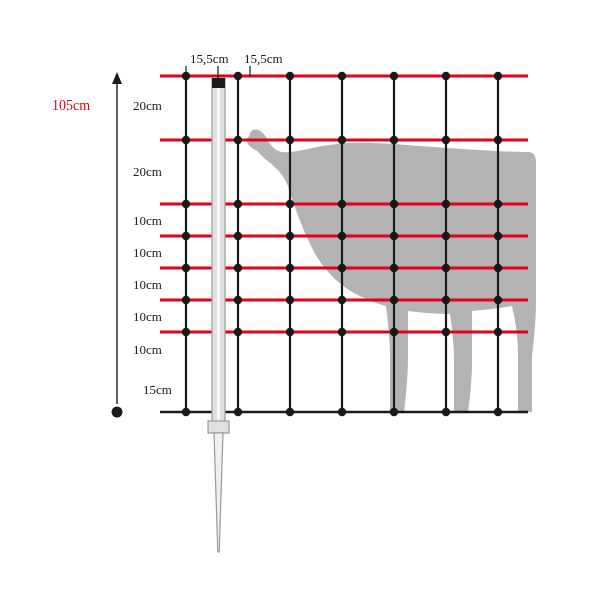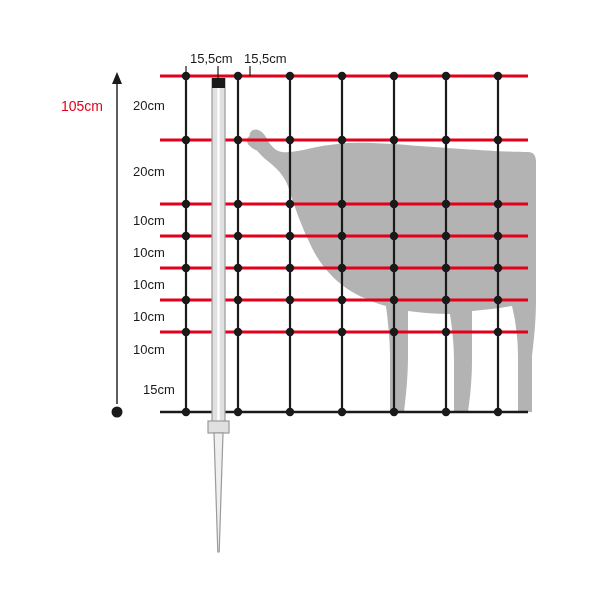--- a/index.html
+++ b/index.html
@@ -27,20 +27,21 @@
     top: 0;
     width: 600px;
     height: 600px;
   }
   .lbl {
     position: absolute;
     font-size: 13px;
     color: #1a1a1a;
     white-space: nowrap;
     line-height: 1;
+    font-family: Liberation Serif, serif;
   }
   .lbl-red {
     color: #e2001a;
     font-size: 14px;
   }
   .lbl-top {
     font-size: 13px;
     color: #1a1a1a;
   }
 </style>
@@ -156,21 +157,21 @@
       <circle cx="117" cy="412" r="5.5" fill="#1a1a1a" stroke="none"></circle>
     </g>
 
     <g stroke="#1a1a1a" stroke-width="1.2">
       <line x1="186" y1="66" x2="186" y2="76"></line>
       <line x1="218" y1="66" x2="218" y2="78"></line>
       <line x1="250" y1="66" x2="250" y2="76"></line>
     </g>
   </svg>
 
-  <div class="lbl lbl-red" style="left:61px; top:99px;">105cm</div>
+  <div class="lbl lbl-red" style="left:52px; top:99px;">105cm</div>
 
   <div class="lbl lbl-top" style="left:190px; top:52px;">15,5cm</div>
   <div class="lbl lbl-top" style="left:244px; top:52px;">15,5cm</div>
 
   <div class="lbl" style="left:133px; top:99px;">20cm</div>
   <div class="lbl" style="left:133px; top:165px;">20cm</div>
   <div class="lbl" style="left:133px; top:214px;">10cm</div>
   <div class="lbl" style="left:133px; top:246px;">10cm</div>
   <div class="lbl" style="left:133px; top:278px;">10cm</div>
   <div class="lbl" style="left:133px; top:310px;">10cm</div>

